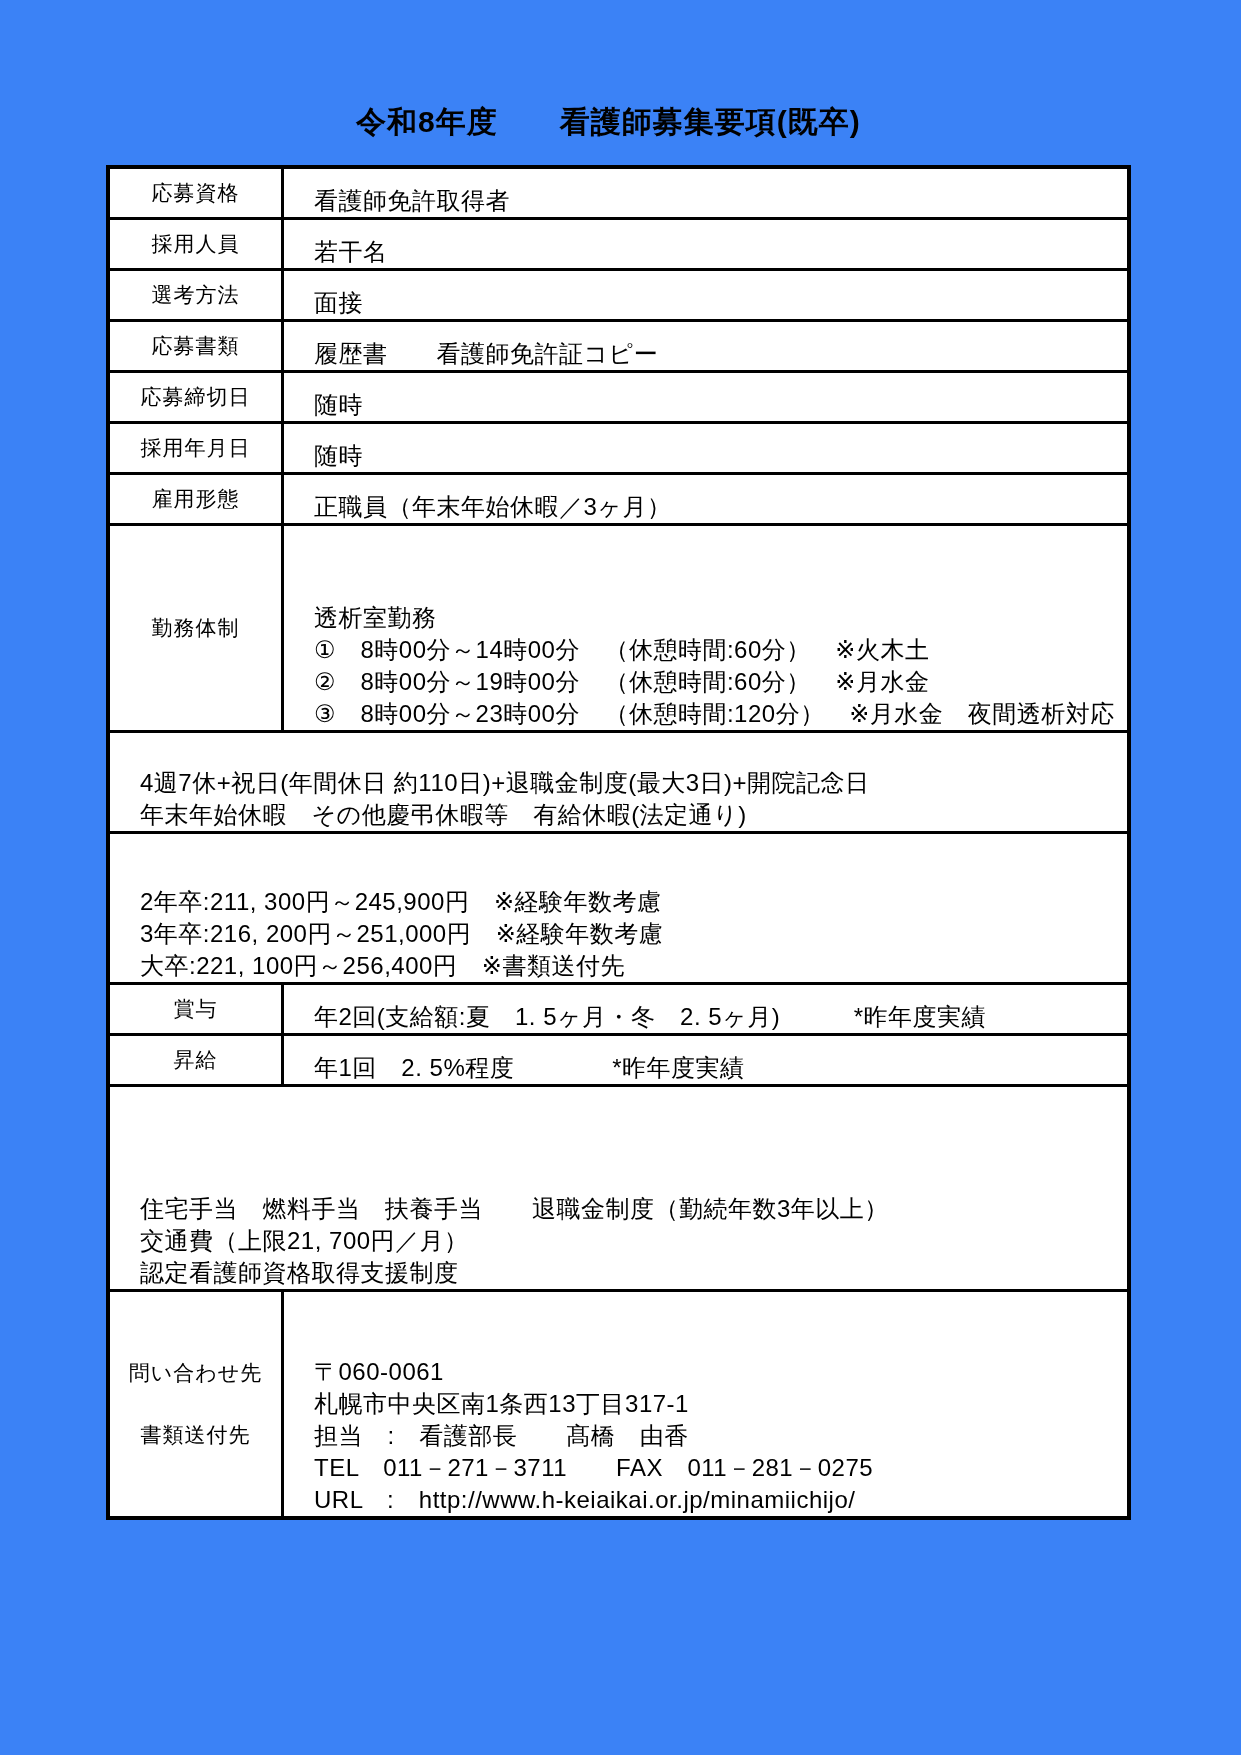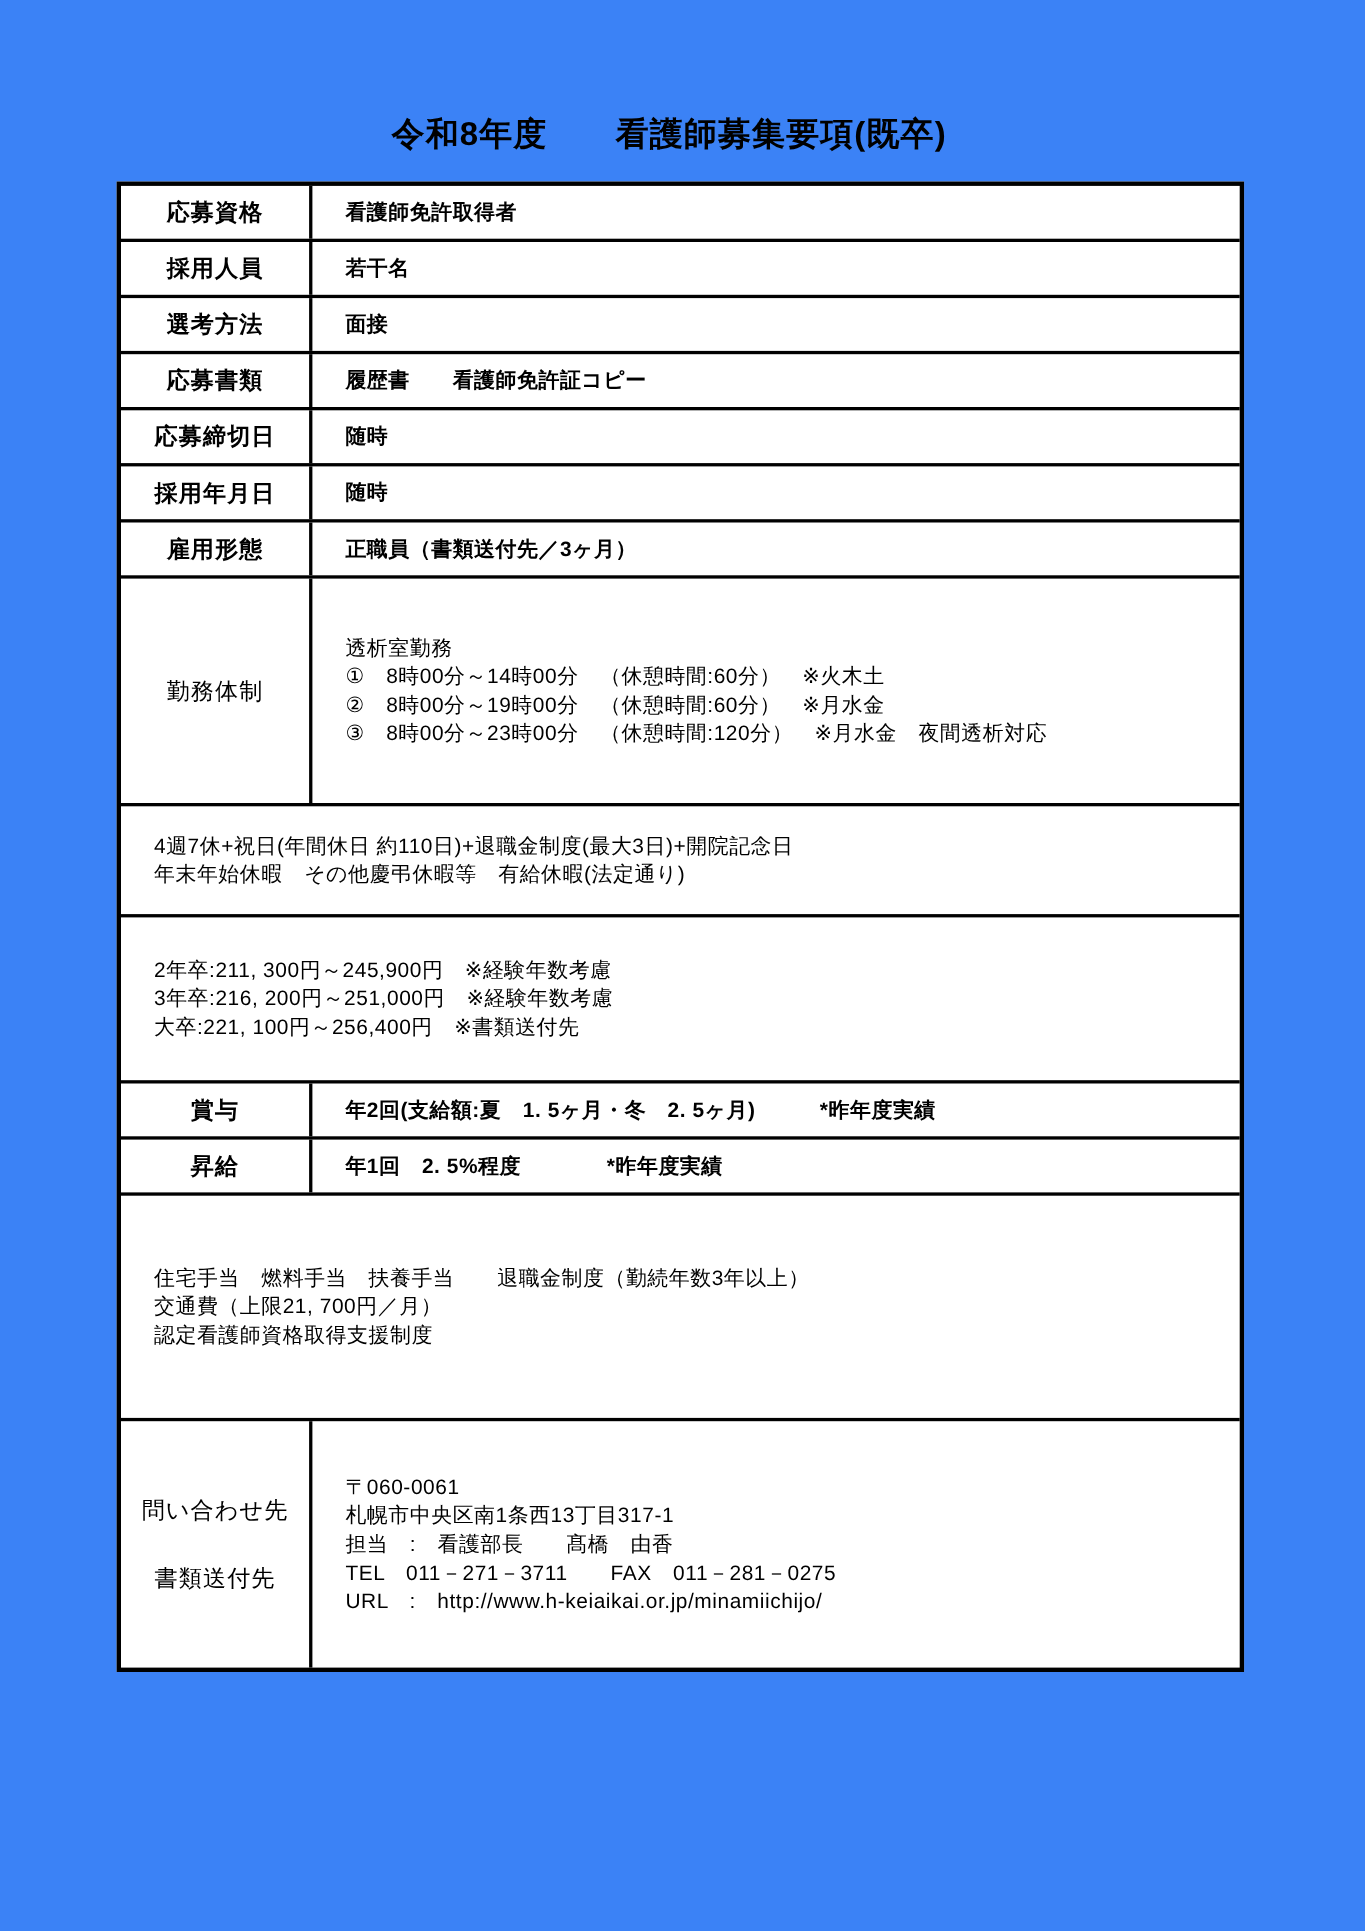--- a/index.html
+++ b/index.html
@@ -26,28 +26,28 @@
   .label-cell {
     width:171px; flex:0 0 171px;
     border-right:3px solid #000;
     display:flex; flex-direction:column; align-items:center; justify-content:center;
     font-size:21px; letter-spacing:1px; text-align:center;
   }
   .label-cell .label-line + .label-line { margin-top:34px; }
 
   .content-cell {
     flex:1 1 auto;
-    display:flex; flex-direction:column; justify-content:center;
+    display:flex; flex-direction:column; justify-content:flex-end;
     padding-left:30px; padding-right:6px;
-    font-size:19px; letter-spacing:0.5px;
+    font-size:24px; letter-spacing:0.5px;
   }
   .cell-line { white-space:pre; }
 
   
-  .h-s   { height:48px;font-weight:bold;  }
+  .h-s   { height:48px;  }
   .h-kin { height:204px; }
   .h-kyu { height:98px;  }
   .h-kih { height:148px; }
   .h-son { height:202px; }
   .h-toi { height:224px; }
 </style>
 </head>
 <body>
 
 <div class="page">
@@ -94,21 +94,21 @@
     <div class="t-row h-s">
       <div class="label-cell">採用年月日</div>
       <div class="content-cell">
         <div class="cell-line">随時</div>
       </div>
     </div>
 
     <div class="t-row h-s">
       <div class="label-cell">雇用形態</div>
       <div class="content-cell">
-        <div class="cell-line">正職員（書類送付先／3ヶ月）</div>
+        <div class="cell-line">正職員（年末年始休暇／3ヶ月）</div>
       </div>
     </div>
 
     <div class="t-row h-kin">
       <div class="label-cell">勤務体制</div>
       <div class="content-cell">
         <div class="cell-line">透析室勤務</div>
         <div class="cell-line">①　8時00分～14時00分　（休憩時間:60分）　※火木土</div>
         <div class="cell-line">②　8時00分～19時00分　（休憩時間:60分）　※月水金</div>
         <div class="cell-line">③　8時00分～23時00分　（休憩時間:120分）　※月水金　夜間透析対応</div>

